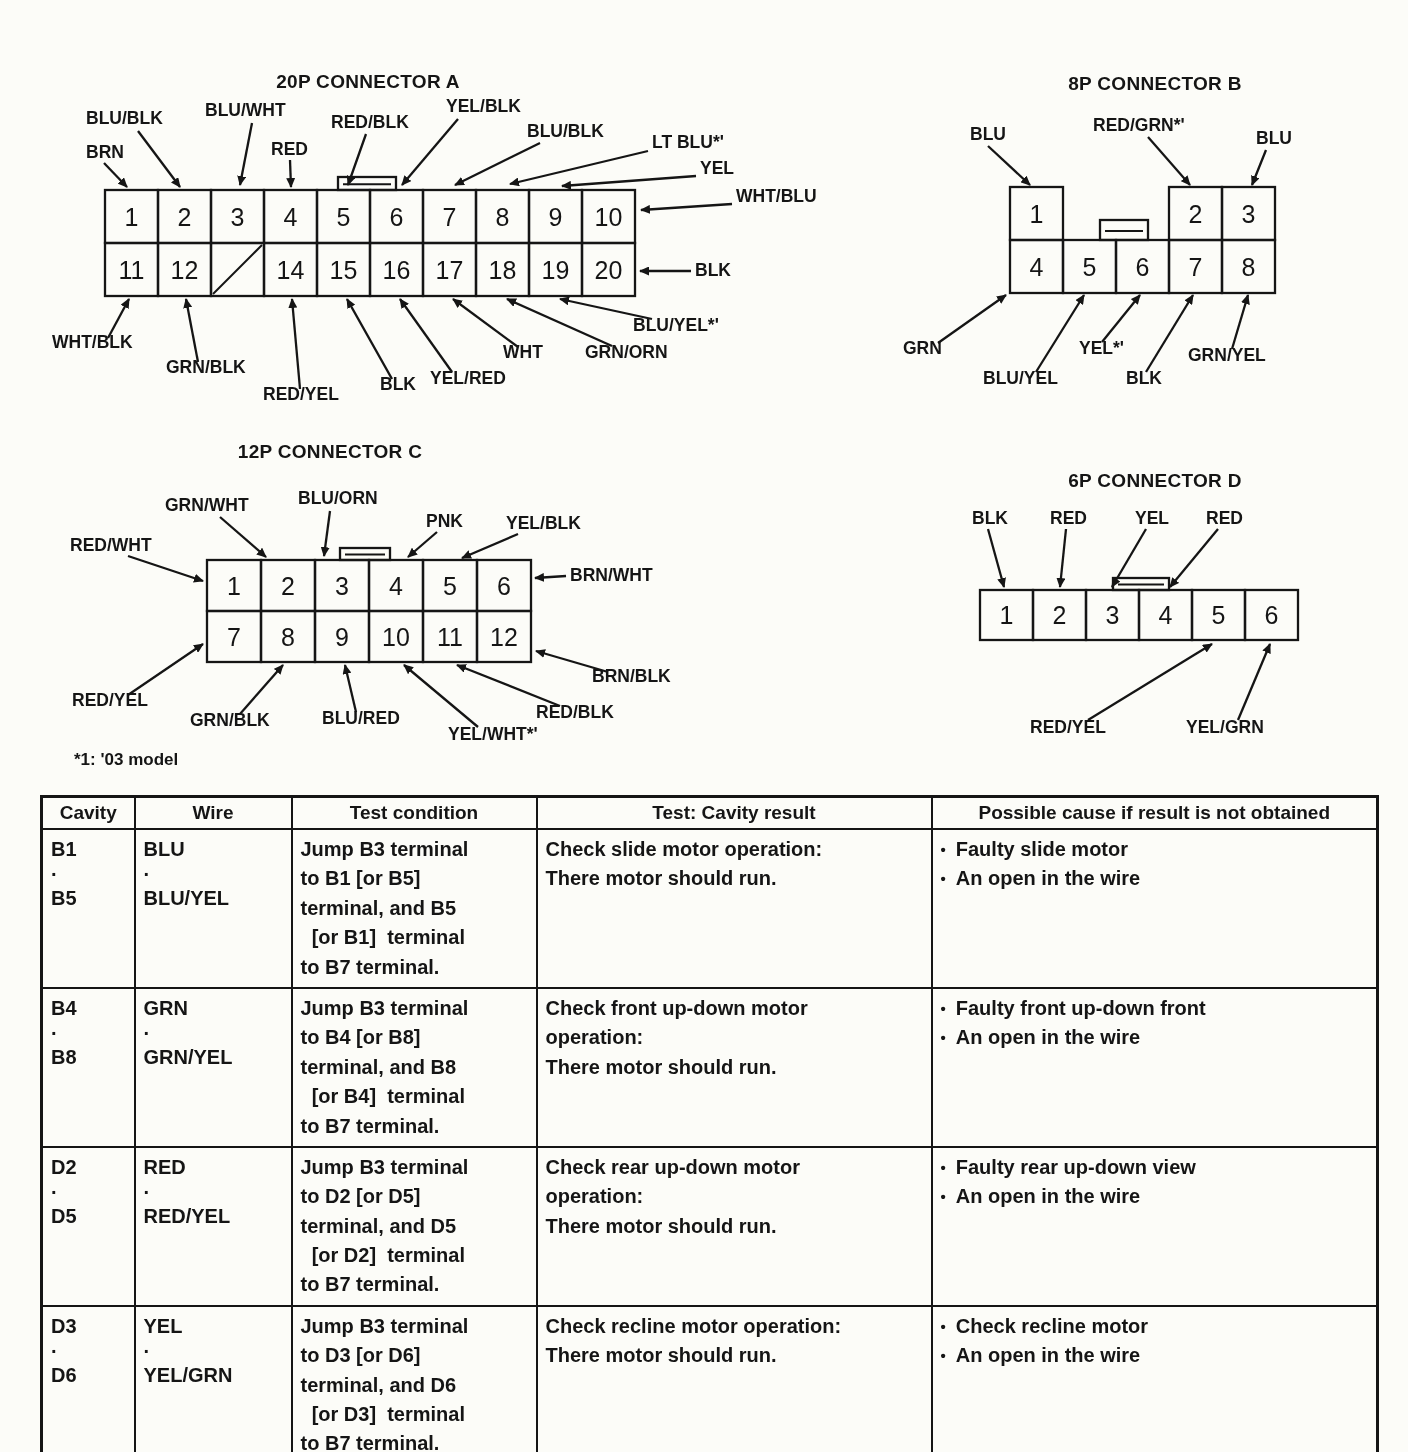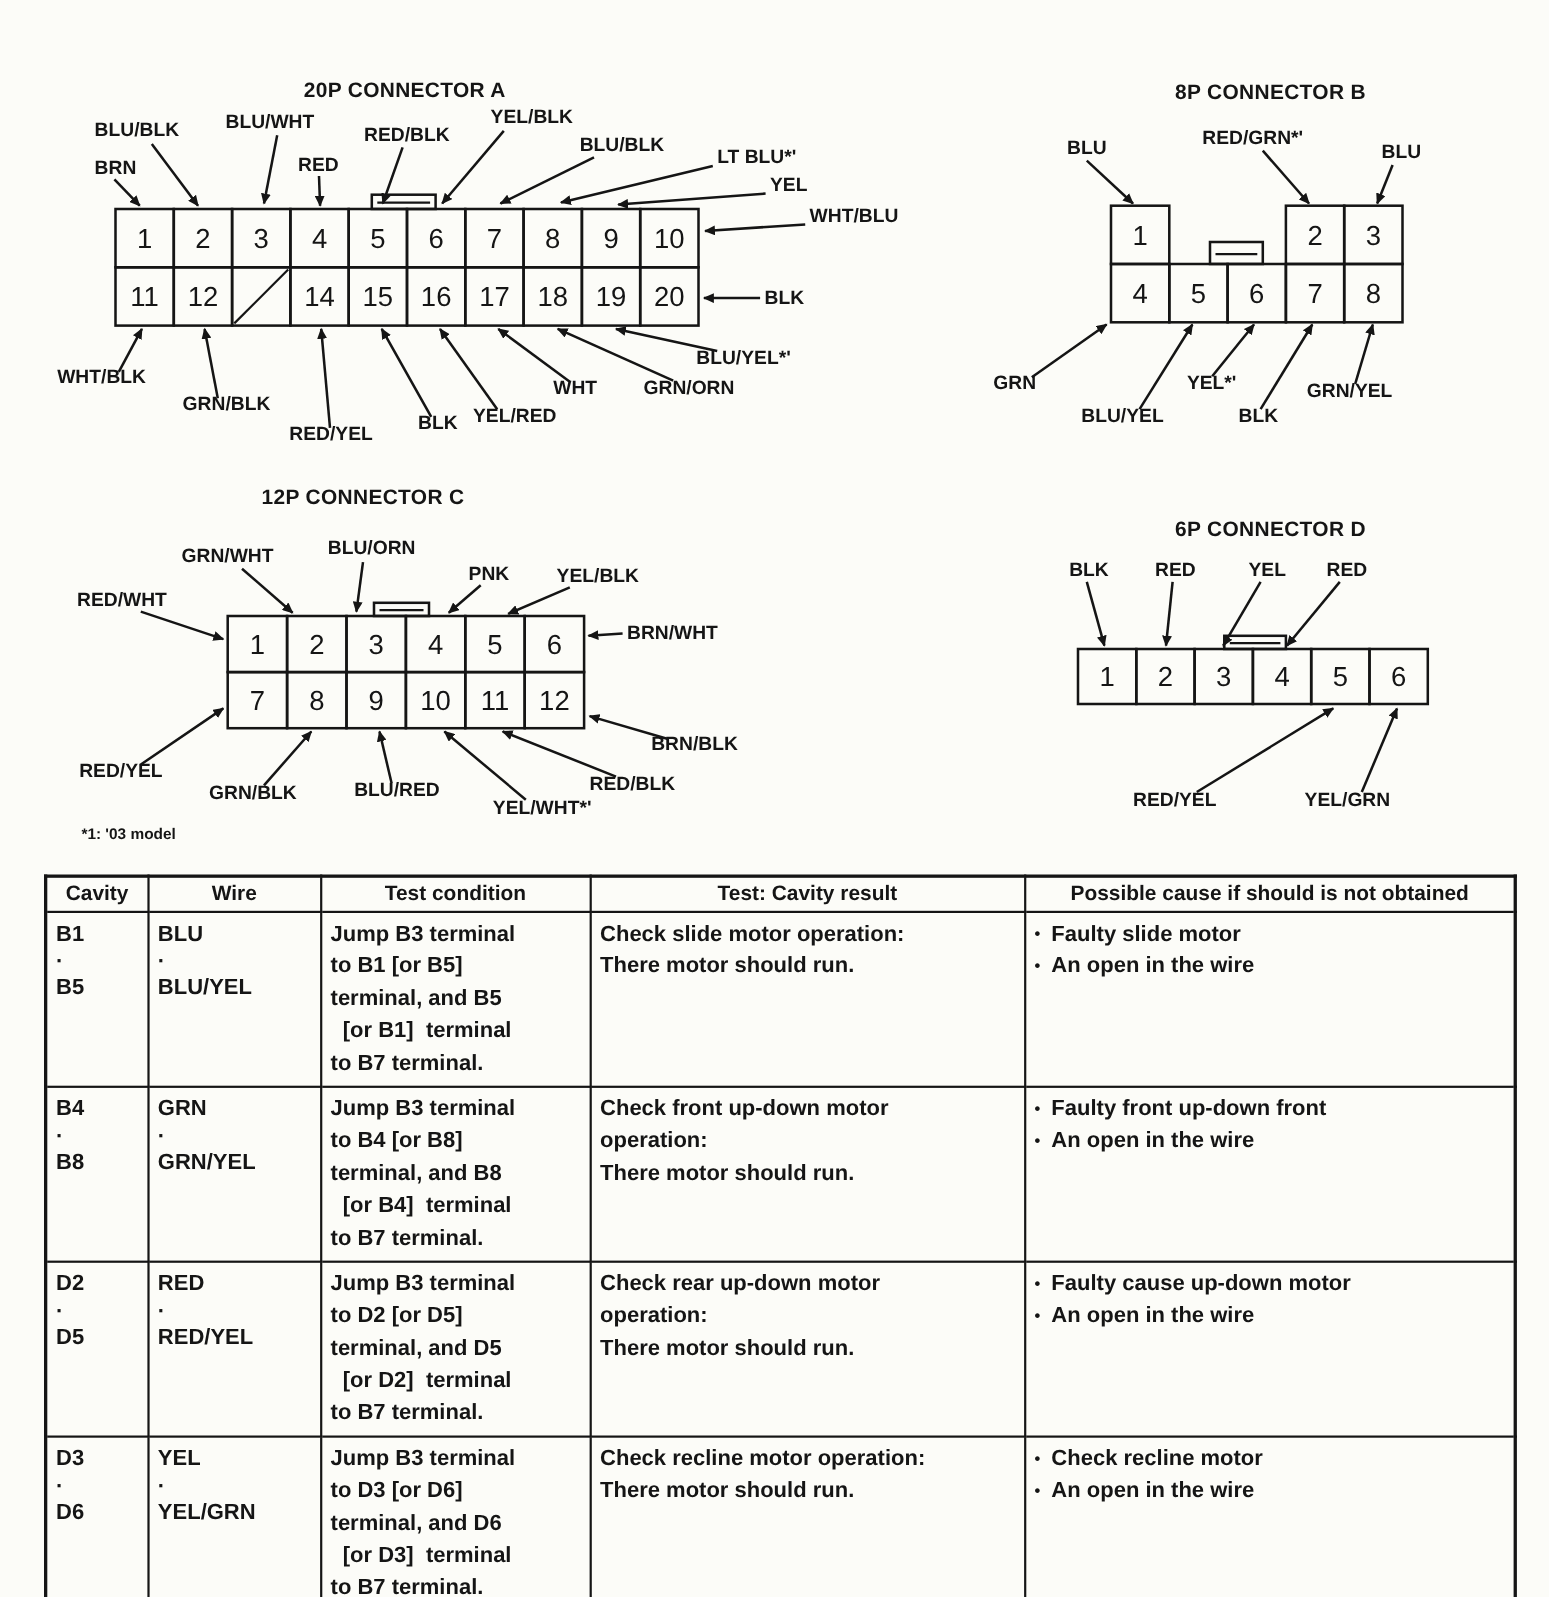--- a/index.html
+++ b/index.html
@@ -12,21 +12,21 @@
     overflow:hidden;
   }
   #page { position:absolute; inset:0; }
   #note {
     position:absolute; left:70px; top:14px;
     font-size:21px; font-weight:600; letter-spacing:.2px;
   }
   #diagram-svg { position:absolute; left:0; top:0; }
   #footnote {
     position:absolute; left:74px; top:750px;
-    font-size:14px; font-weight:700;
+    font-size:17px; font-weight:700;
   }
   
   .cell  { fill:none; stroke:#151515; stroke-width:2.3px; }
   .wire  { stroke:#151515; stroke-width:2px; fill:none; }
   .arrow { stroke:#151515; stroke-width:2.3px; fill:none; }
   .pin   { font-family:"Liberation Sans",sans-serif; font-size:25px; font-weight:400; fill:#151515; text-anchor:middle; }
   .lbl   { font-family:"Liberation Sans",sans-serif; font-size:17.5px; font-weight:700; fill:#151515; }
   .conn-title { font-family:"Liberation Sans",sans-serif; font-size:19px; font-weight:700; fill:#151515; text-anchor:middle; letter-spacing:.3px; }
   
   #test-table {
@@ -283,21 +283,21 @@
         <col class="c-cond">
         <col class="c-result">
         <col class="c-cause">
     </colgroup>
     <thead>
       <tr>
         <th>Cavity</th>
         <th>Wire</th>
         <th>Test condition</th>
         <th>Test: Cavity result</th>
-        <th>Possible cause if should is not obtained</th>
+        <th>Possible cause if result is not obtained</th>
       </tr>
     </thead>
     <tbody id="table-body">
         <tr class="data-row">
           <td class="cavity">
             <div class="stack-top">B1</div>
             <div class="stack-dot">·</div>
             <div class="stack-bot">B5</div>
           </td>
           <td class="wire">
@@ -368,21 +368,21 @@
 to D2 [or D5]
 terminal, and D5
   [or D2]  terminal
 to B7 terminal.</td>
           <td class="result">Check rear up-down motor
 operation:
 There motor should run.</td>
           <td class="causes">
             <div class="bullet-line">
               <span class="bullet">•</span>
-              <span class="cause-text">Faulty cause up-down motor</span>
+              <span class="cause-text">Faulty rear up-down view</span>
             </div>
             <div class="bullet-line">
               <span class="bullet">•</span>
               <span class="cause-text">An open in the wire</span>
             </div>
           </td>
         </tr>
         <tr class="data-row">
           <td class="cavity">
             <div class="stack-top">D3</div>

